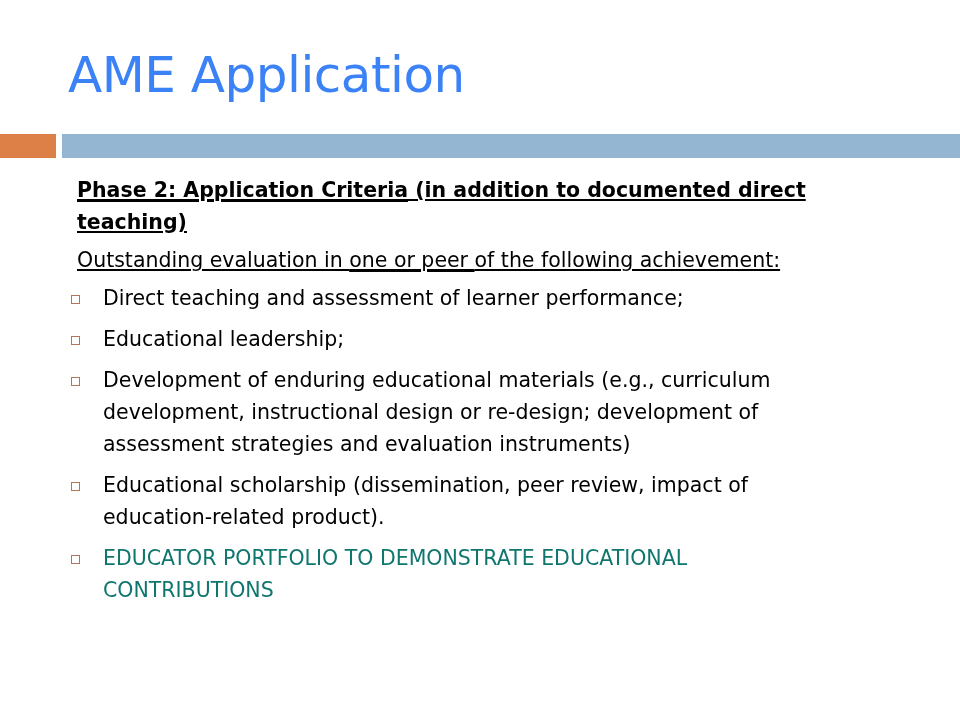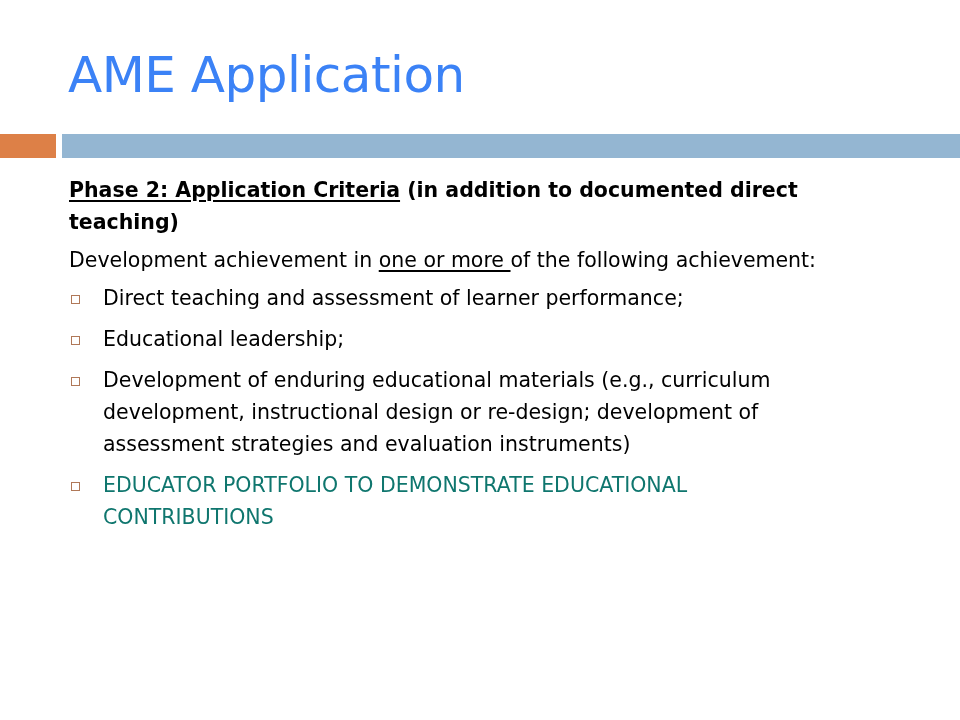--- a/index.html
+++ b/index.html
@@ -3,36 +3,36 @@
 <meta charset="utf-8">
 <style>
   html, body { margin:0; padding:0; }
   body { width:960px; height:720px; background:#ffffff; position:relative; overflow:hidden;
          font-family:"DejaVu Sans", sans-serif; color:#000; }
   .title { position:absolute; left:68px; top:46px; font-size:50px; color:#3b82f6;
            font-family:"DejaVu Sans", sans-serif; font-weight:normal; letter-spacing:-0.5px; }
   .bar-orange { position:absolute; left:0; top:134px; width:56px; height:24px; background:#dd8047; }
   .bar-blue { position:absolute; left:62px; top:134px; width:898px; height:24px; background:#94b6d2; }
   .content { position:absolute; left:69px; top:174px; width:800px; font-size:20.5px; line-height:32px; }
-  .p { margin:0 0 6px 0; }
+  .p { margin:0 0 6px 8px;text-decoration:underline; }
   .bold { font-weight:bold; }
   .u { text-decoration:underline; text-underline-offset:3px; }
   .item { position:relative; padding-left:34px; margin:0 6px 9px 0; }
   .bullet { position:absolute; left:2px; top:13px; width:7px; height:7px; border:1px solid #b07858; }
   .red { color:#0f766e; }
 </style>
 </head>
 <body>
 
 <div class="title">AME Application</div>
 <div class="bar-orange"></div>
 <div class="bar-blue"></div>
 
 <div class="content">
   <p class="p bold"><span class="u">Phase 2: Application Criteria</span><span> (in addition to documented direct teaching)</span></p>
-  <p class="p"><span>Development achievement in </span><span class="u">one or more </span><span>of the following achievement:</span></p>
+  <p class="p"><span>Outstanding evaluation in </span><span class="u">one or peer </span><span>of the following achievement:</span></p>
 
   <div class="item"><span class="bullet"></span><span>Direct teaching and assessment of learner performance;</span></div>
   <div class="item"><span class="bullet"></span><span>Educational leadership;</span></div>
   <div class="item"><span class="bullet"></span><span>Development of enduring educational materials (e.g., curriculum development, instructional design or re-design; development of assessment strategies and evaluation instruments)</span></div>
-  <div class="item"><span class="bullet"></span></div>
+  <div class="item"><span class="bullet"></span><span>Educational scholarship (dissemination, peer review, impact of education-related product).</span></div>
   <div class="item red"><span class="bullet"></span><span>EDUCATOR PORTFOLIO TO DEMONSTRATE EDUCATIONAL CONTRIBUTIONS</span></div>
 </div>
 
 </body></html>

